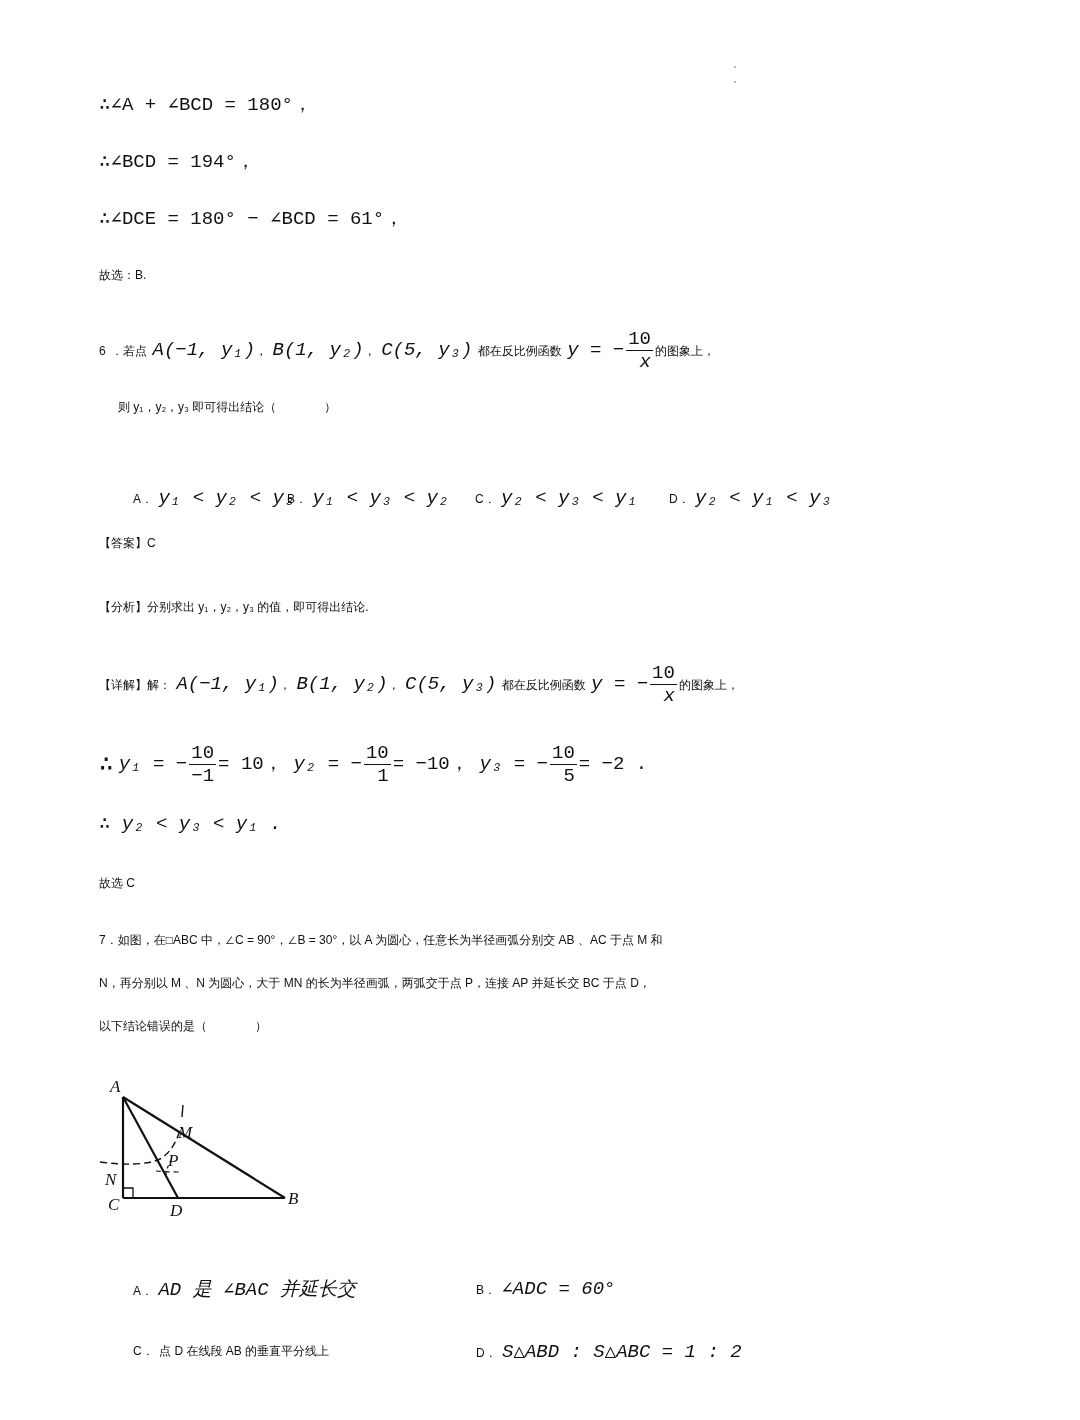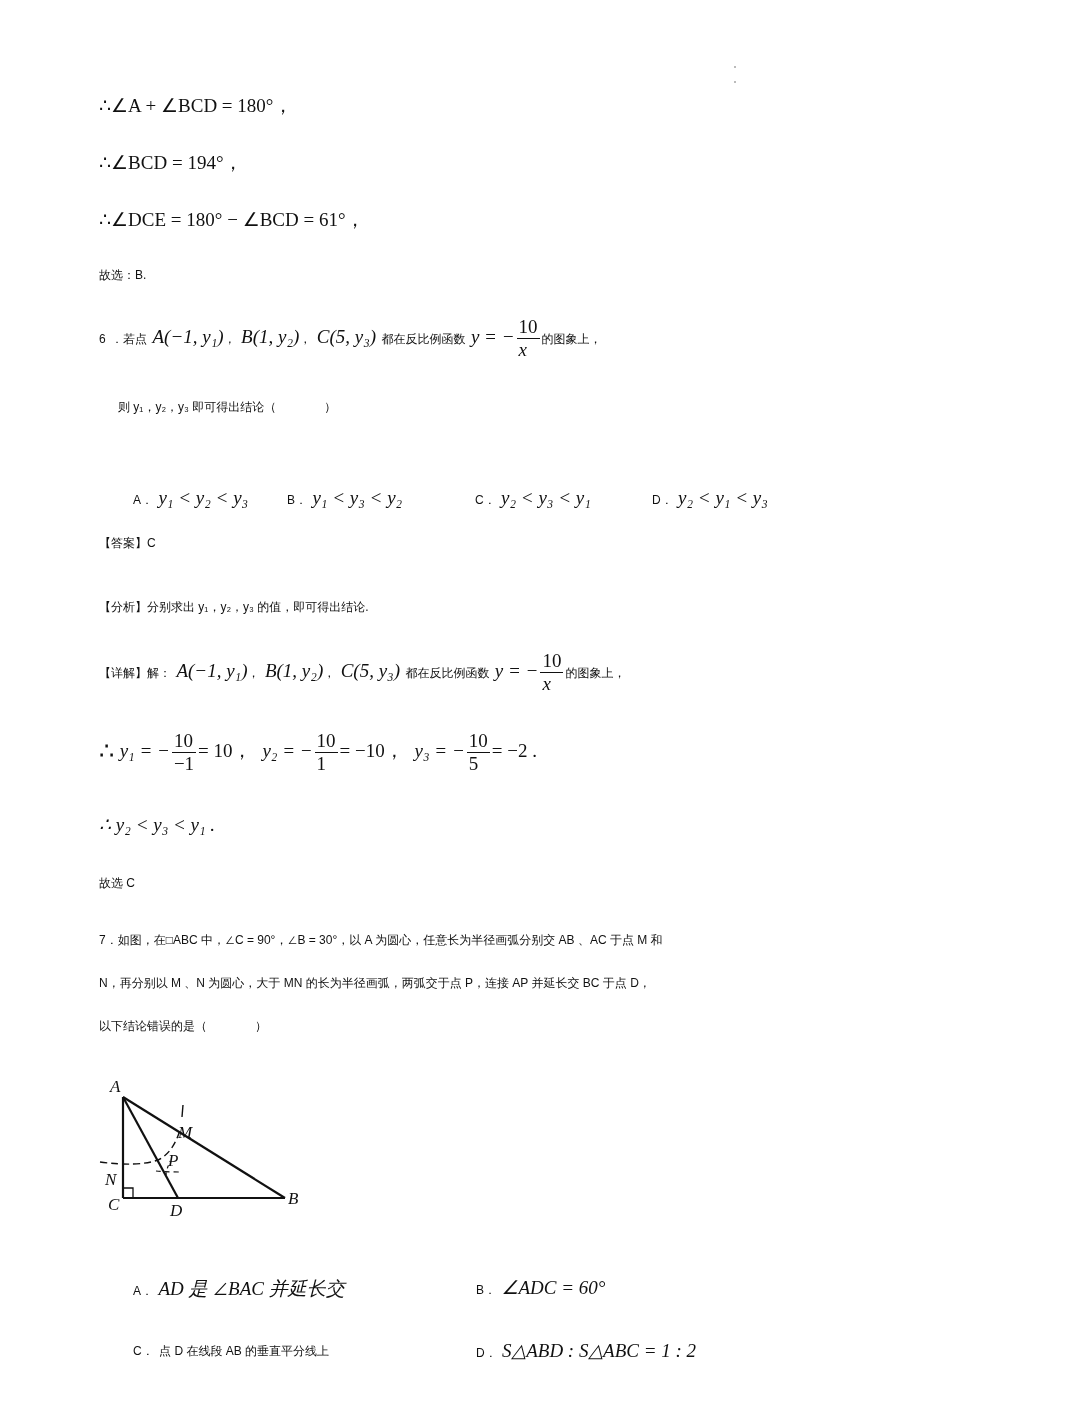--- a/index.html
+++ b/index.html
@@ -2,24 +2,24 @@
 <html><head>
   <meta charset="utf-8">
   <style>
     html, body { margin: 0; padding: 0; background: #ffffff; }
     body {
       width: 1080px; height: 1420px; position: relative; overflow: hidden;
       font-family: "DejaVu Serif", "Liberation Serif", serif;
       color: #111111; font-size: 17px;
     }
     .line { position: absolute; left: 99px; white-space: nowrap; line-height: 1; }
-    .m { font-family: Liberation Serif, serif; font-size: 19px; }
+    .m { font-family: Liberation Mono, monospace; font-size: 19px; }
     .i { font-style: italic; }
     .cn { font-family: Liberation Sans, sans-serif; font-size: 12px; }
-    .frac { display: inline-block; vertical-align: middle; text-align: left; margin: 0 2px; }
+    .frac { display: inline-block; vertical-align: middle; text-align: right; margin: 12px 2px; }
     .frac .num { display: block; padding: 0 2px; font-size: 19px; line-height: 22px; }
     .frac .den { display: block; border-top: 1px solid #111; padding: 0 2px; font-size: 19px; line-height: 22px; }
     .big { font-size: 24px; vertical-align: -2px; }
     .opt { position: absolute; white-space: nowrap; margin-top: 14px; }
     .dots { position: absolute; left: 734px; width: 2px; height: 2px; background: #bbb; }
     .figure { position: absolute; left: 98px; top: 1075px; width: 210px; height: 145px; }
     .figure svg text { font-family: "Liberation Serif", serif; font-style: italic; font-size: 17px; fill: #111; }
   </style>
 </head>
 <body>
@@ -48,21 +48,21 @@
   <span class="m i">y₁ &lt; y₂ &lt; y₃</span>
 </div>
 <div class="opt" style="top:473px; left:287px">
   <span class="cn">B．</span>
   <span class="m i">y₁ &lt; y₃ &lt; y₂</span>
 </div>
 <div class="opt" style="top:473px; left:475px">
   <span class="cn">C．</span>
   <span class="m i">y₂ &lt; y₃ &lt; y₁</span>
 </div>
-<div class="opt" style="top:473px; left:652px">
+<div class="opt" style="top:473px; left:669px">
   <span class="cn">D．</span>
   <span class="m i">y₂ &lt; y₁ &lt; y₃</span>
 </div>
 
 <div class="line cn" style="top:537px">
   <span>【答案】</span><span>C</span>
 </div>
 
 <div class="line cn" style="top:601px">
   <span>【分析】</span><span>分别求出 y₁，y₂，y₃ 的值，即可得出结论.</span>

